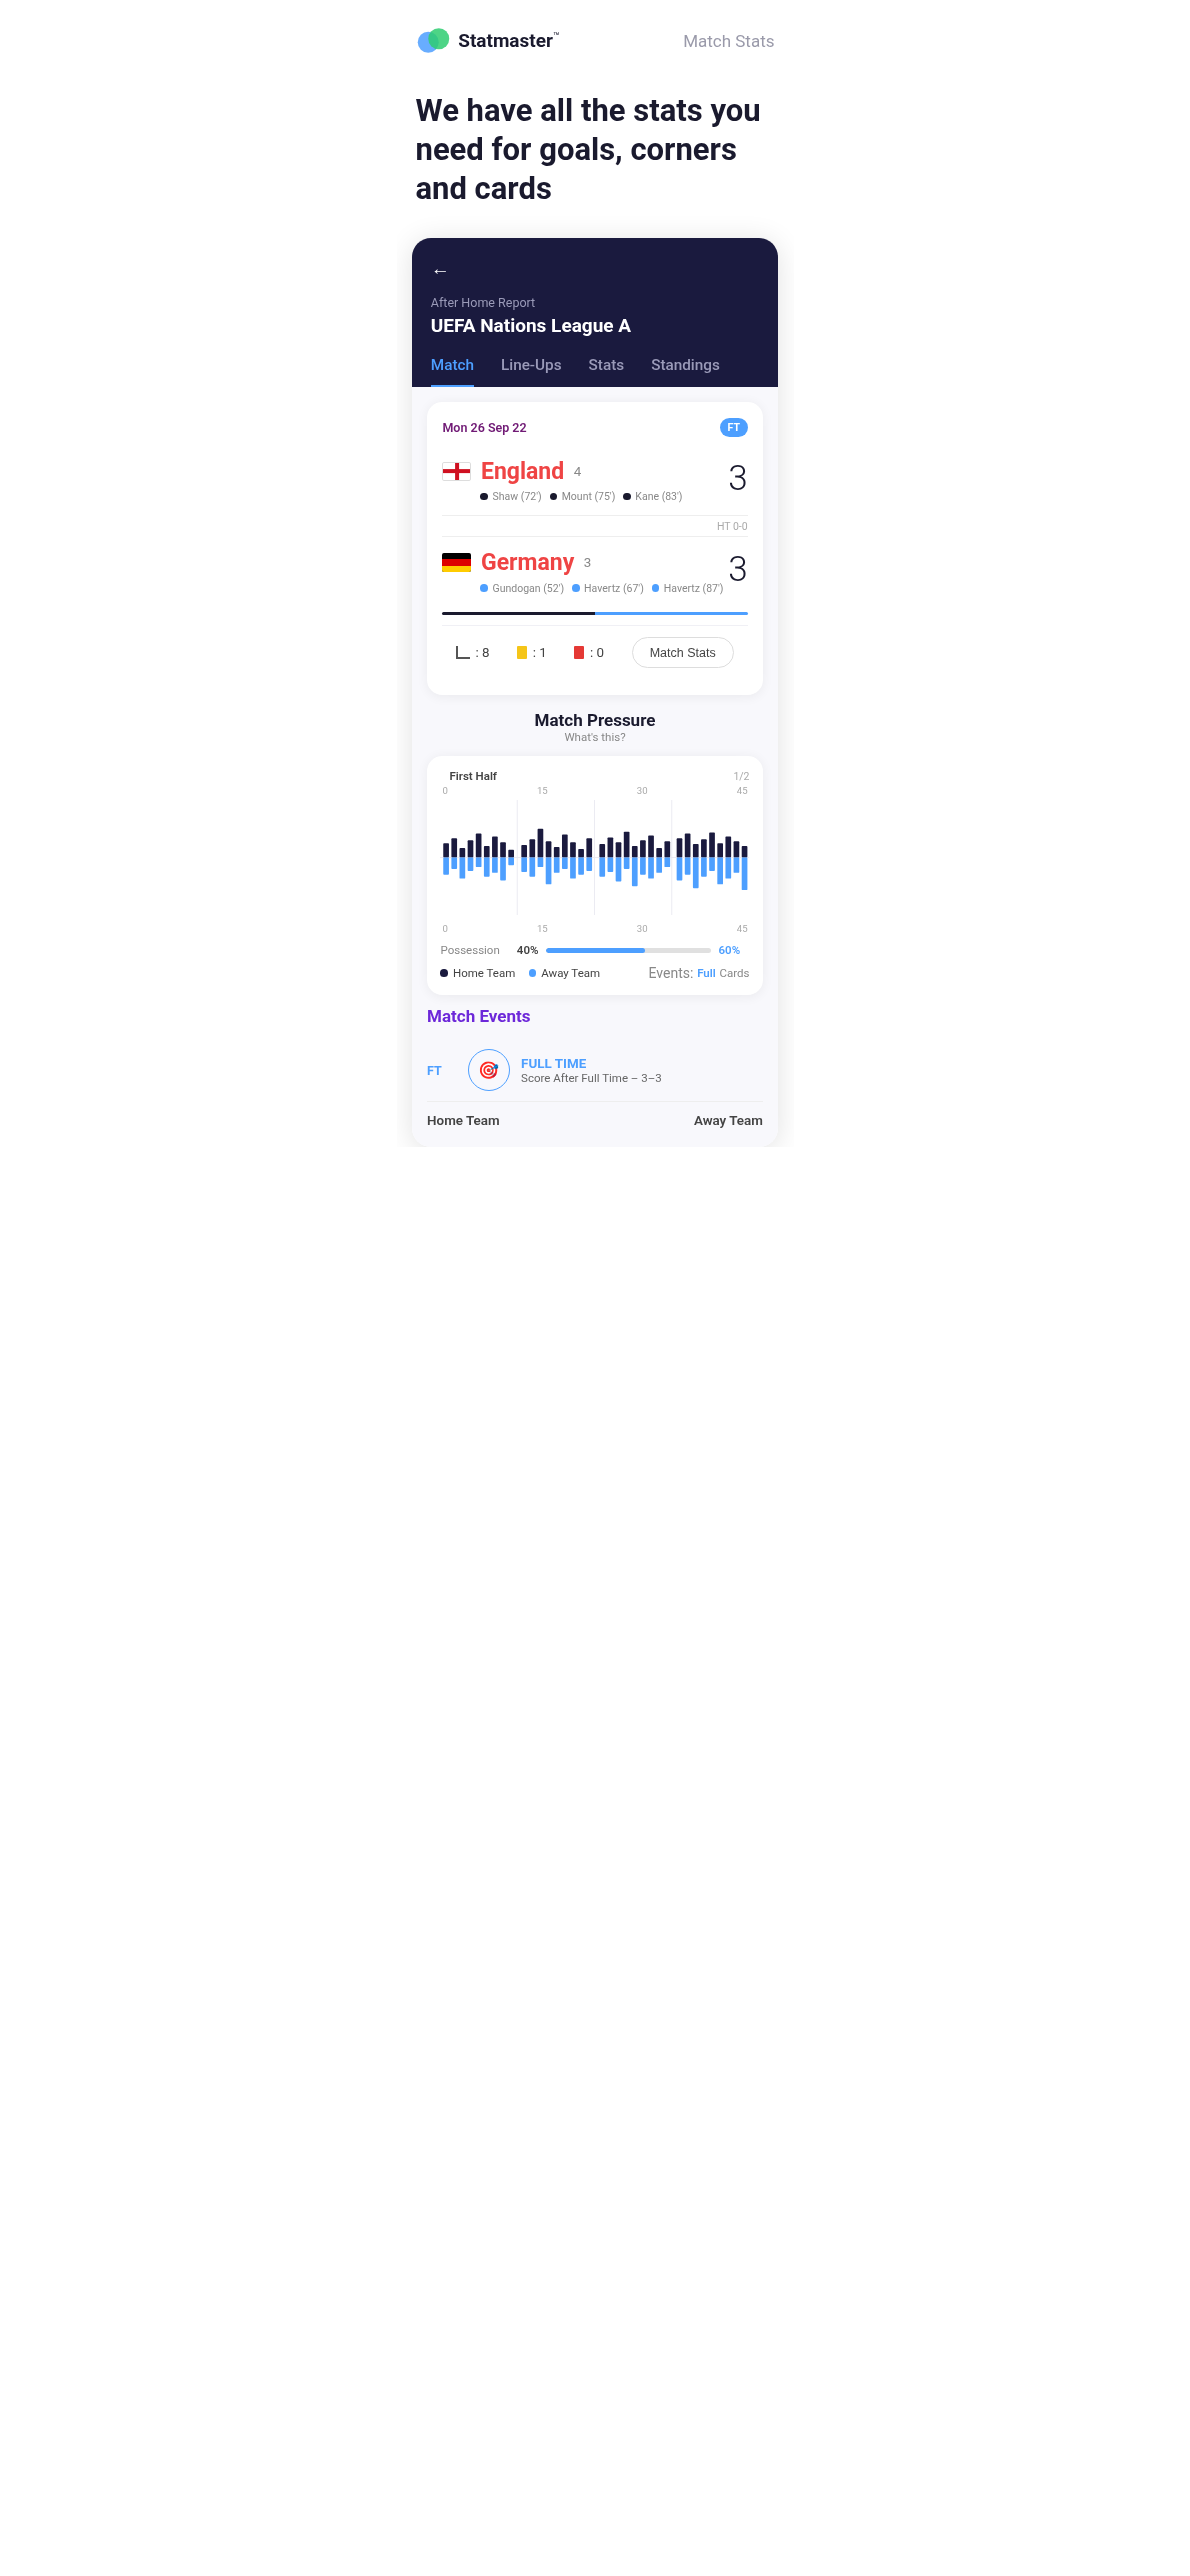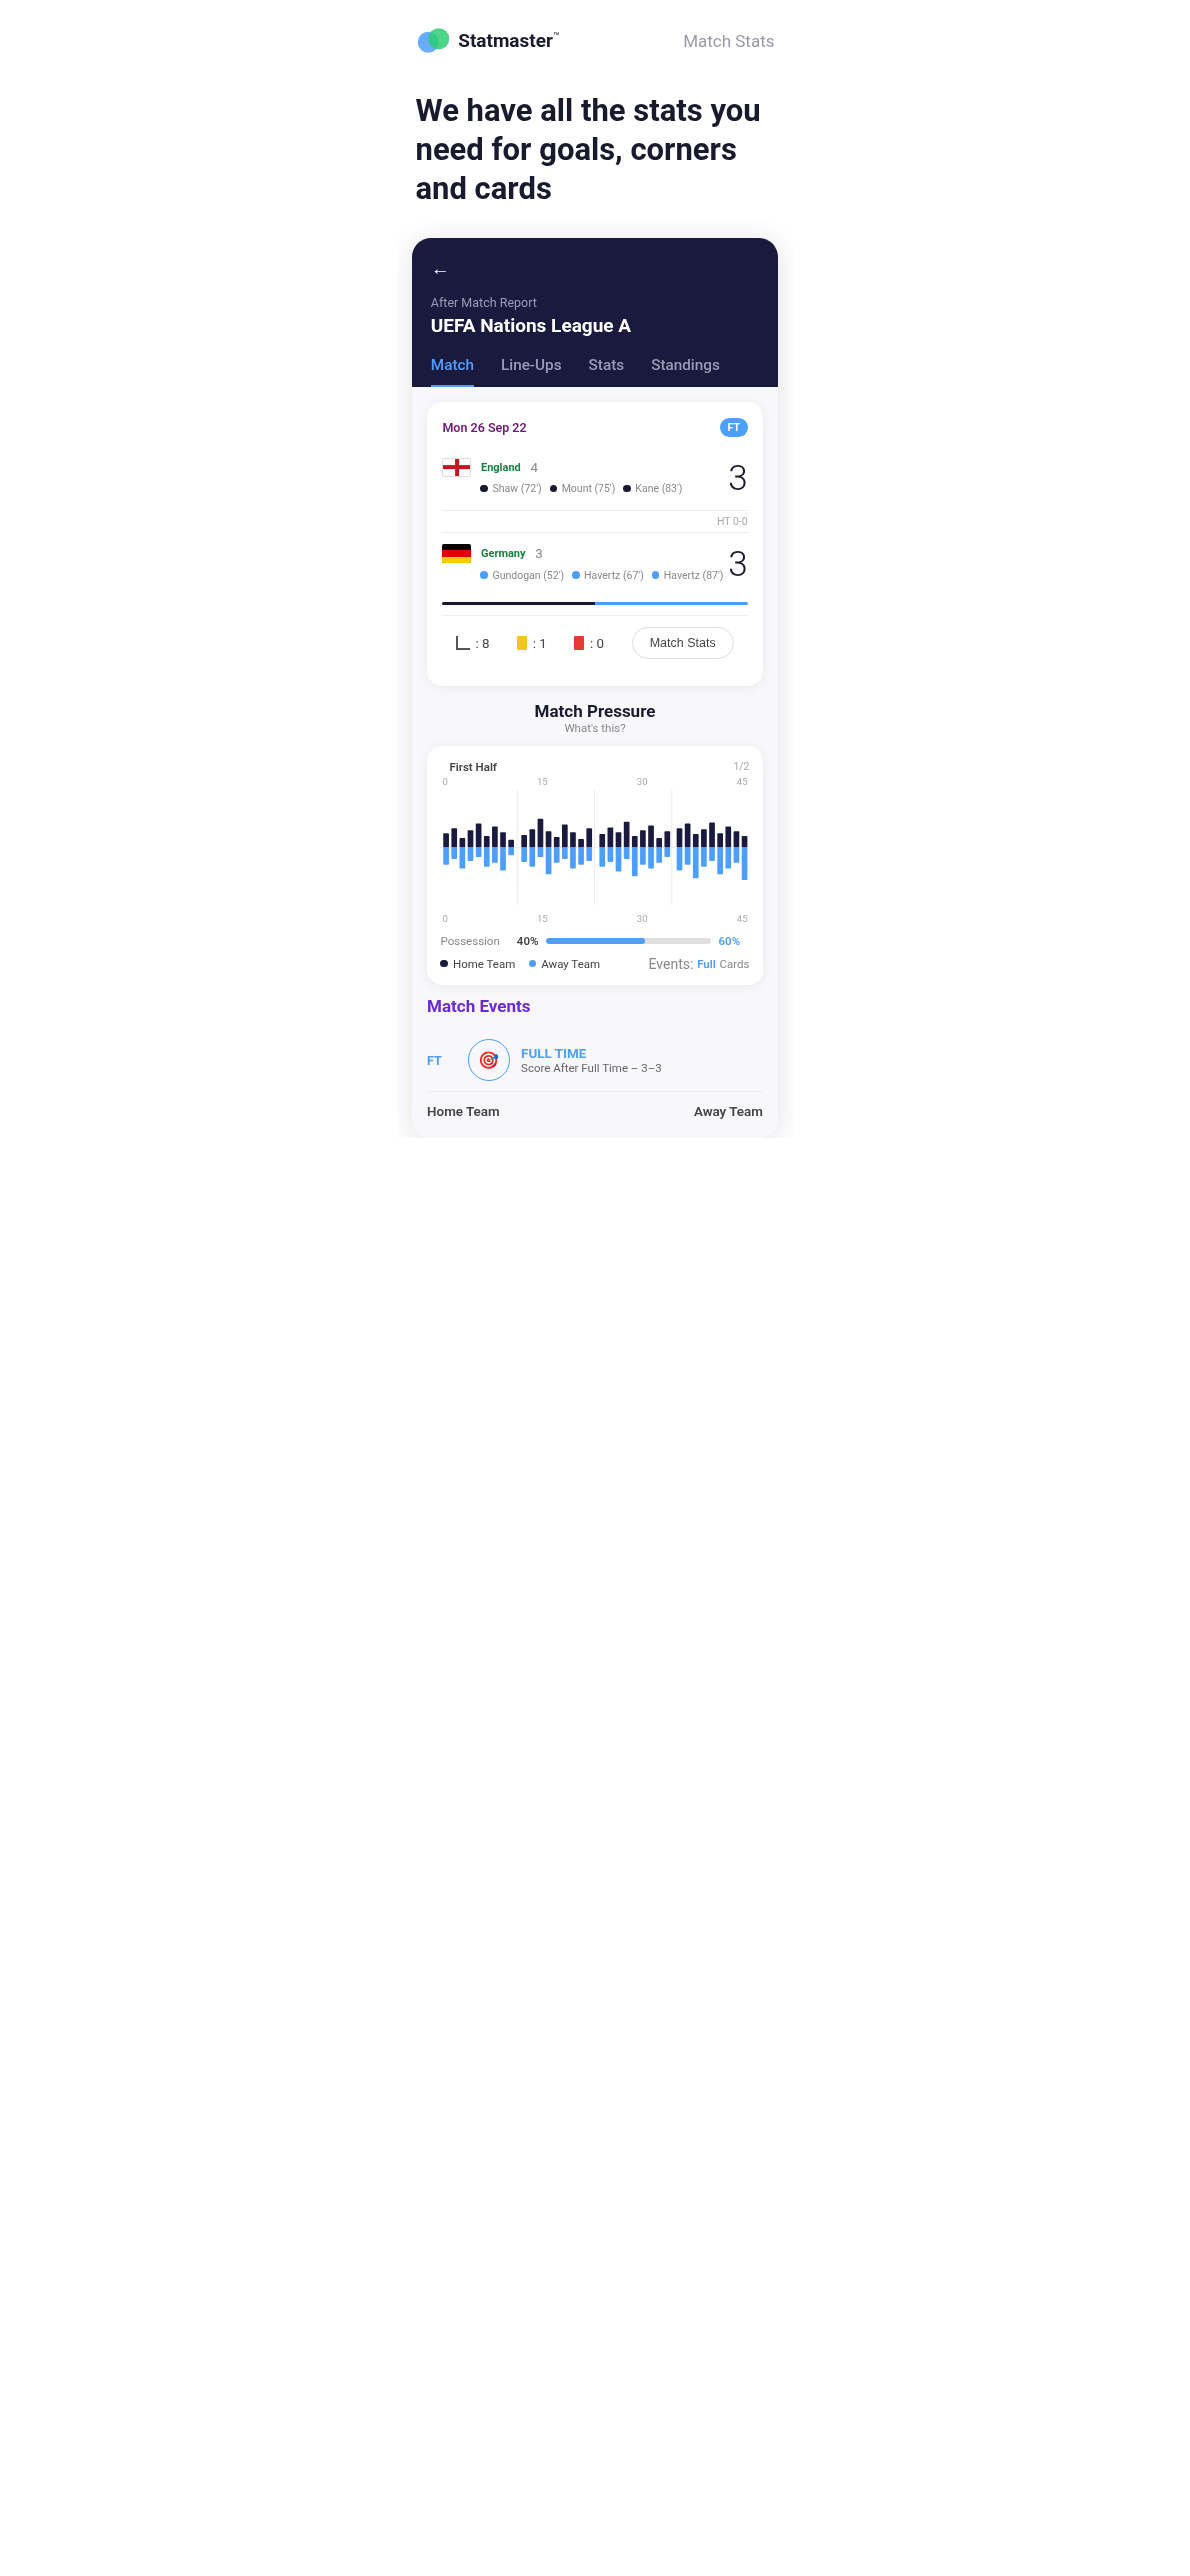--- a/index.html
+++ b/index.html
@@ -205,23 +205,23 @@
     .flag-germany::after {
       content: '';
       position: absolute;
       bottom: 0;
       left: 0;
       right: 0;
       height: 33.3%;
       background: #ffcc00;
     }
     .team-name {
-      font-size: 11px;
-      font-weight: 700;
-      color: #15803d;
+      font-size: 23px;
+      font-weight: 700;
+      color: #ef4444;
     }
     .team-number {
       font-size: 13.4px;
       color: #888;
       font-weight: 400;
     }
     .scorers {
       font-size: 10.5px;
       color: #888;
       padding-left: 38px;
@@ -495,21 +495,21 @@
 </div>
 
 <div class="hero">
   <h1>We have all the stats you need for goals, corners and cards</h1>
 </div>
 
 <div class="main-card">
 
   <div class="card-header">
     <div class="back-btn">←</div>
-    <div class="report-label">After Match Report</div>
+    <div class="report-label">After Home Report</div>
     <div class="report-title">UEFA Nations League A</div>
     <div class="tabs">
       <div class="tab active">Match</div>
       <div class="tab">Line-Ups</div>
       <div class="tab">Stats</div>
       <div class="tab">Standings</div>
     </div>
   </div>
 
   <div class="card-body">

